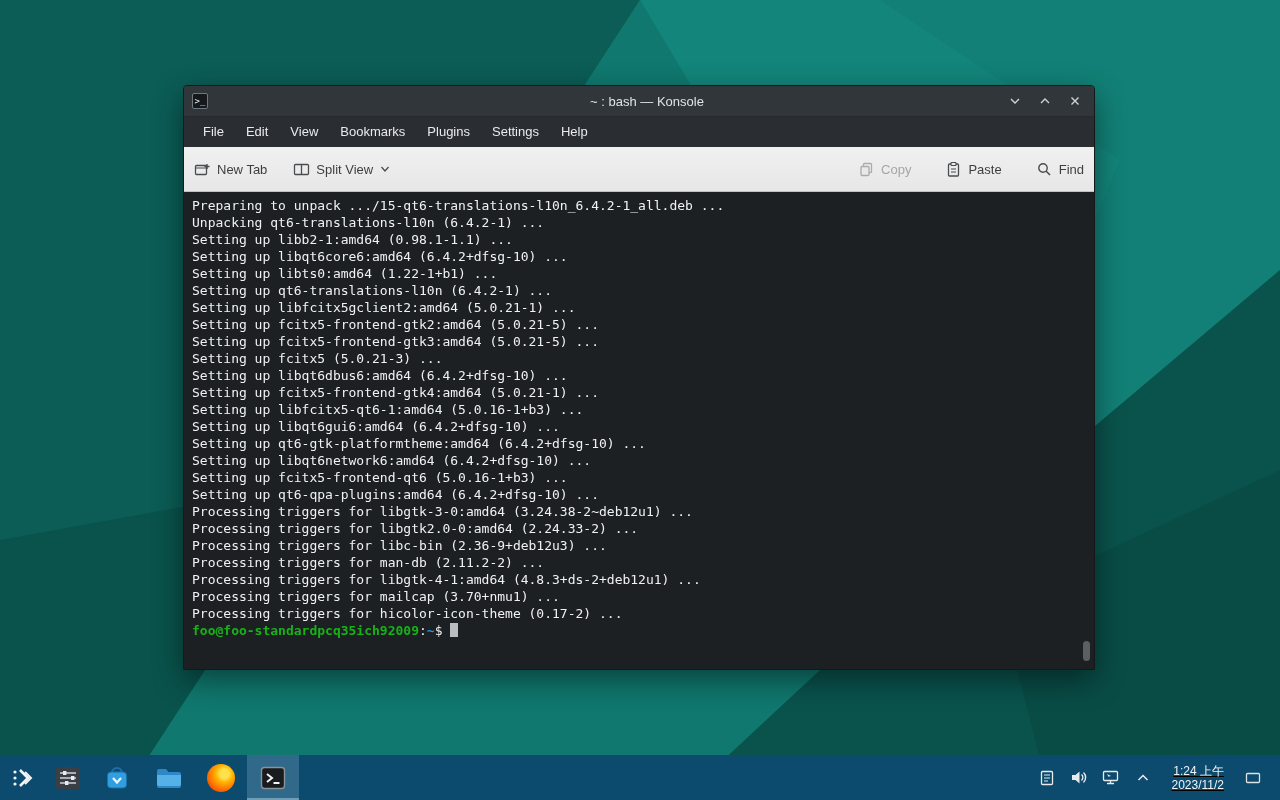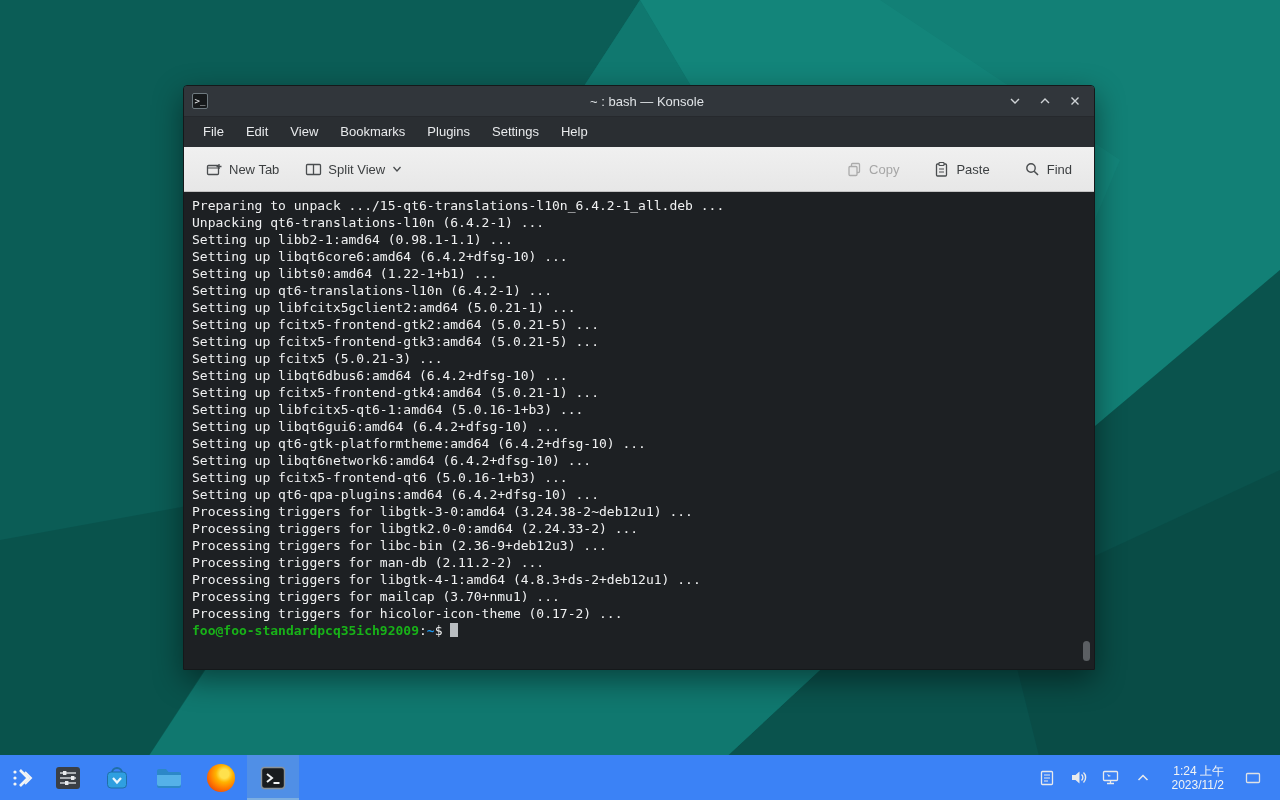--- a/index.html
+++ b/index.html
@@ -22,40 +22,40 @@
                     font-size:13px; pointer-events:none; }
   .win-btns { margin-left:auto; display:flex; gap:8px; z-index:2; }
   .win-btn { width:22px; height:22px; display:flex; align-items:center; justify-content:center; cursor:pointer; }
 
   .menubar { height:34px; flex:0 0 30px; background:#2a2e32; display:flex; align-items:center;
              padding-left:8px; border-top:1px solid #26292d; }
   .menu-item { color:#e8eaec; font-size:13px; padding:0 11px; line-height:30px; cursor:pointer; }
 
   .toolbar { height:45px; flex:0 0 45px; background:linear-gradient(#f0f0f0,#e7e7e7);
              border-bottom:1px solid #c2c2c2; display:flex; align-items:center;
-             padding:0 14px; font-size:13px; color:#3c3f41; }
+             padding:0 2px; font-size:13px; color:#3c3f41; }
   .tool-btn { display:flex; align-items:center; gap:6px; padding:5px 8px; border-radius:3px; cursor:pointer; }
   .tool-btn.disabled { color:#a6a6a6; cursor:default; }
   .tool-spacer { flex:1; }
   .tool-group-right { display:flex; align-items:center; gap:18px; }
 
   .terminal { flex:1; background:#1d2023; padding:5px 0 12px 8px; position:relative;
               font-family:"DejaVu Sans Mono", monospace; font-size:13px; line-height:17px;
               color:#f0f1f2; }
   .tline { white-space:pre; height:17px; }
   .prompt-user { color:#18b218; font-weight:bold; }
   .prompt-path { color:#1d99f3; font-weight:bold; }
   .cursor { display:inline-block; width:8px; height:14px; background:#b9bdc1;
             vertical-align:-2px; margin-left:8px; }
   .scroll-thumb { position:absolute; right:4px; bottom:8px; width:7px; height:20px;
                   background:#5b5f63; border-radius:4px; }
 
   
   .taskbar { position:absolute; left:0; bottom:0; width:1280px; height:45px;
-             background:#3b82f6; display:flex; align-items:center; z-index:5; }
+             background:#0c4a6e; display:flex; align-items:center; z-index:5;text-decoration:underline; }
   .tb-cell { height:45px; display:flex; align-items:center; justify-content:center; cursor:pointer; }
   .tb-launcher { width:45px; }
   .tb-widget { width:46px; }
   .tb-task { width:52px; }
   .tb-task.active { background:rgba(125,170,195,.32); box-shadow:inset 0 -2px 0 rgba(160,200,220,.55); }
   .tray { margin-left:auto; display:flex; align-items:center; gap:6px; padding-right:10px; }
   .tray-icon { width:26px; height:28px; display:flex; align-items:center; justify-content:center; cursor:pointer; }
   .clock { color:#f2f4f5; font-size:12px; line-height:14px; text-align:right; padding:0 10px; cursor:default; }
   .show-desktop { width:26px; height:28px; display:flex; align-items:center; justify-content:center; cursor:pointer; margin-right:4px; }
 

